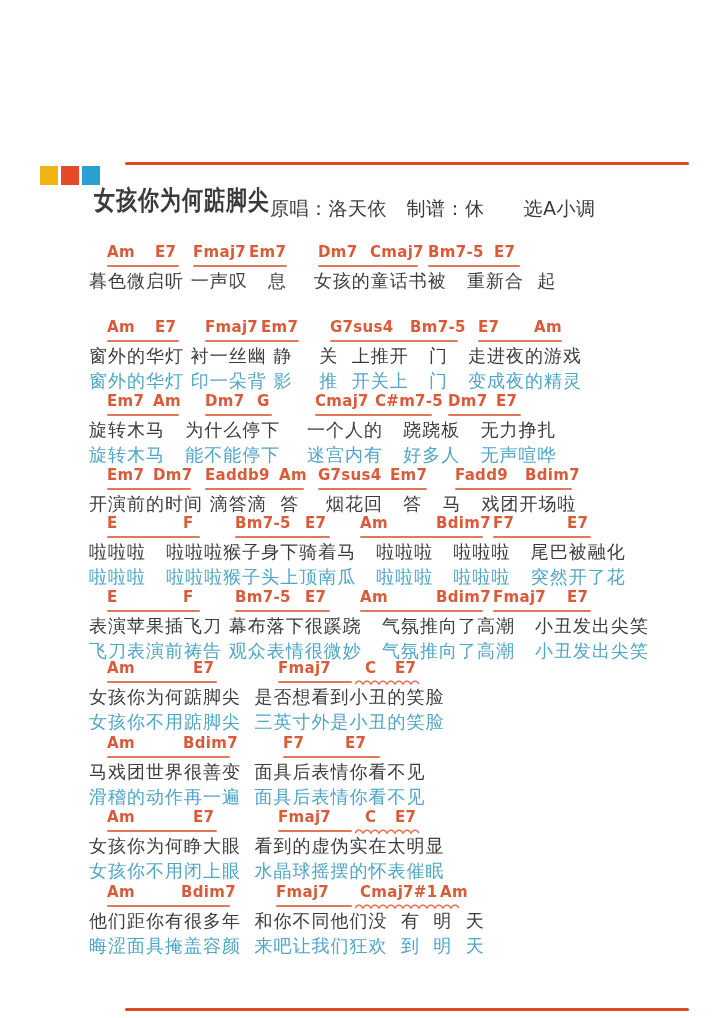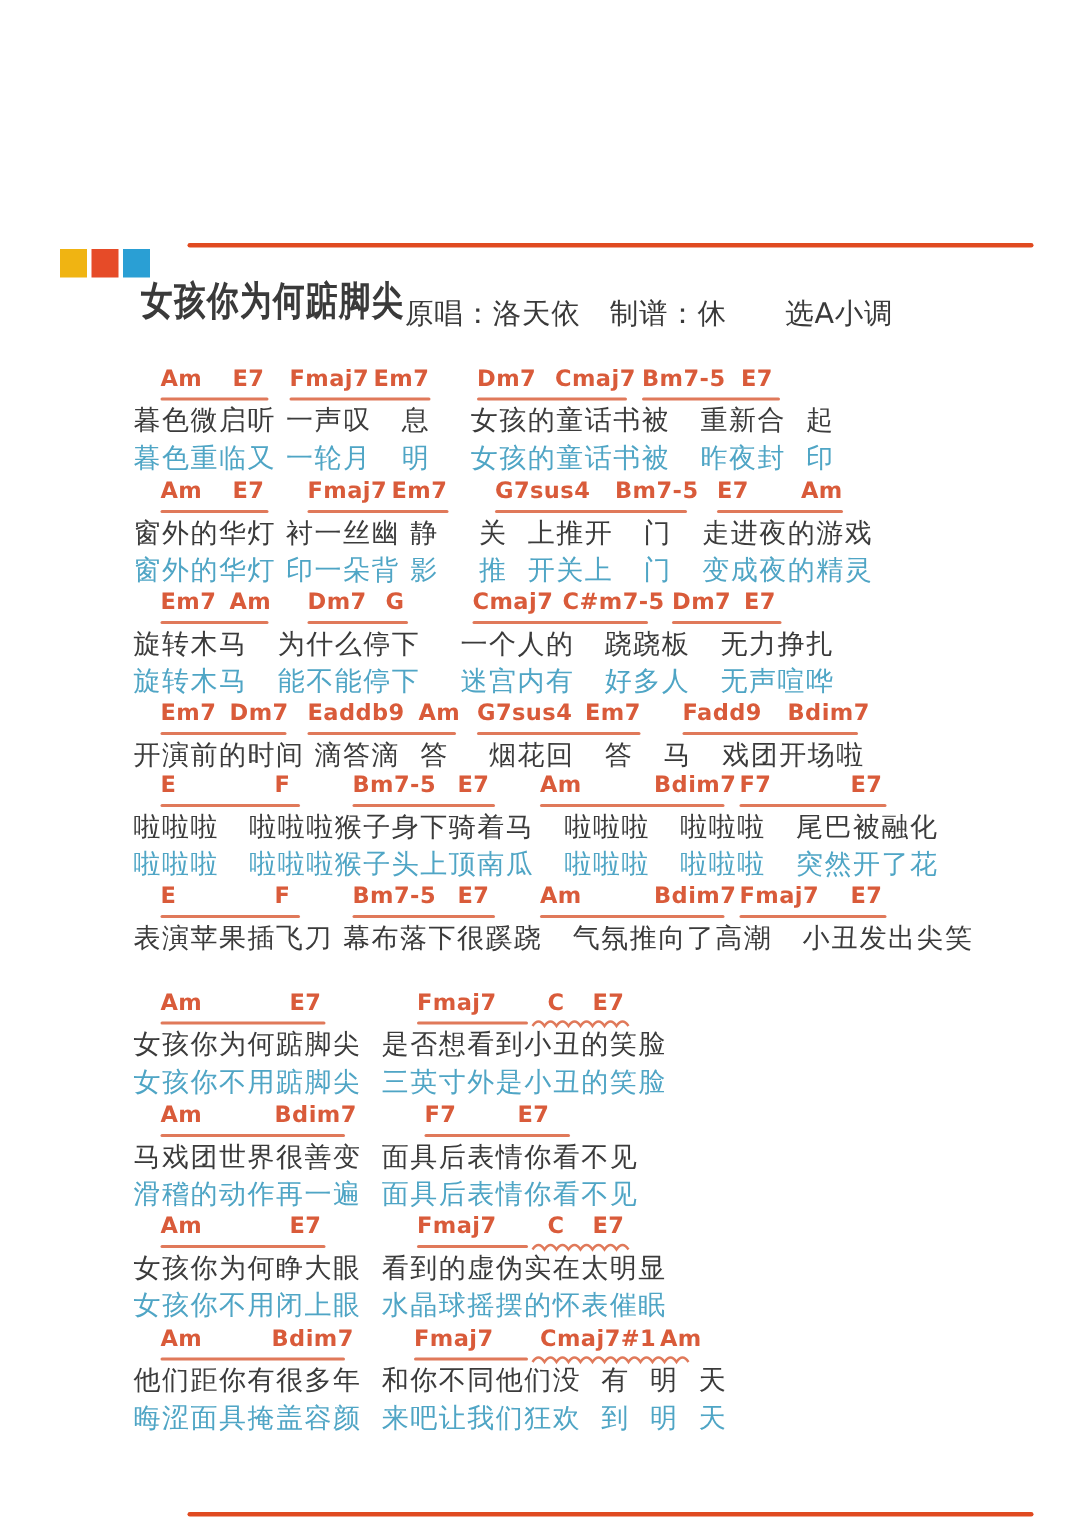--- a/index.html
+++ b/index.html
@@ -66,21 +66,20 @@
         <span class="chord" style="left: 0px;">Dm7</span>
         <span class="chord" style="left: 52px;">Cmaj7</span>
         <div class="uline"></div>
       </div>
       <div class="cgroup" style="left: 428px; width: 92px;">
         <span class="chord" style="left: 0px;">Bm7-5</span>
         <span class="chord" style="left: 66px;">E7</span>
         <div class="uline"></div>
       </div>
       <div class="lyric main">暮色微启听 一声叹   息    女孩的童话书被   重新合  起</div>
-      <div class="lyric echo">暮色重临又 一轮月   明    女孩的童话书被   昨夜封  印</div>
     </div>
     <div class="block" style="top: 318px;">
       <div class="cgroup" style="left: 107px; width: 72px;">
         <span class="chord" style="left: 0px;">Am</span>
         <span class="chord" style="left: 48px;">E7</span>
         <div class="uline"></div>
       </div>
       <div class="cgroup" style="left: 205px; width: 94px;">
         <span class="chord" style="left: 0px;">Fmaj7</span>
         <span class="chord" style="left: 56px;">Em7</span>
@@ -185,20 +184,21 @@
         <span class="chord" style="left: 0px;">Am</span>
         <span class="chord" style="left: 76px;">Bdim7</span>
         <div class="uline"></div>
       </div>
       <div class="cgroup" style="left: 493px; width: 98px;">
         <span class="chord" style="left: 0px;">Fmaj7</span>
         <span class="chord" style="left: 74px;">E7</span>
         <div class="uline"></div>
       </div>
       <div class="lyric main">表演苹果插飞刀 幕布落下很蹊跷   气氛推向了高潮   小丑发出尖笑</div>
+      <div class="lyric echo">飞刀表演前祷告 观众表情很微妙   气氛推向了高潮   小丑发出尖笑</div>
     </div>
     <div class="block" style="top: 659px;">
       <div class="cgroup" style="left: 107px; width: 110px;">
         <span class="chord" style="left: 0px;">Am</span>
         <span class="chord" style="left: 86px;">E7</span>
         <div class="uline"></div>
       </div>
       <div class="cgroup" style="left: 278px; width: 74px;">
         <span class="chord" style="left: 0px;">Fmaj7</span>
         <div class="uline"></div>

